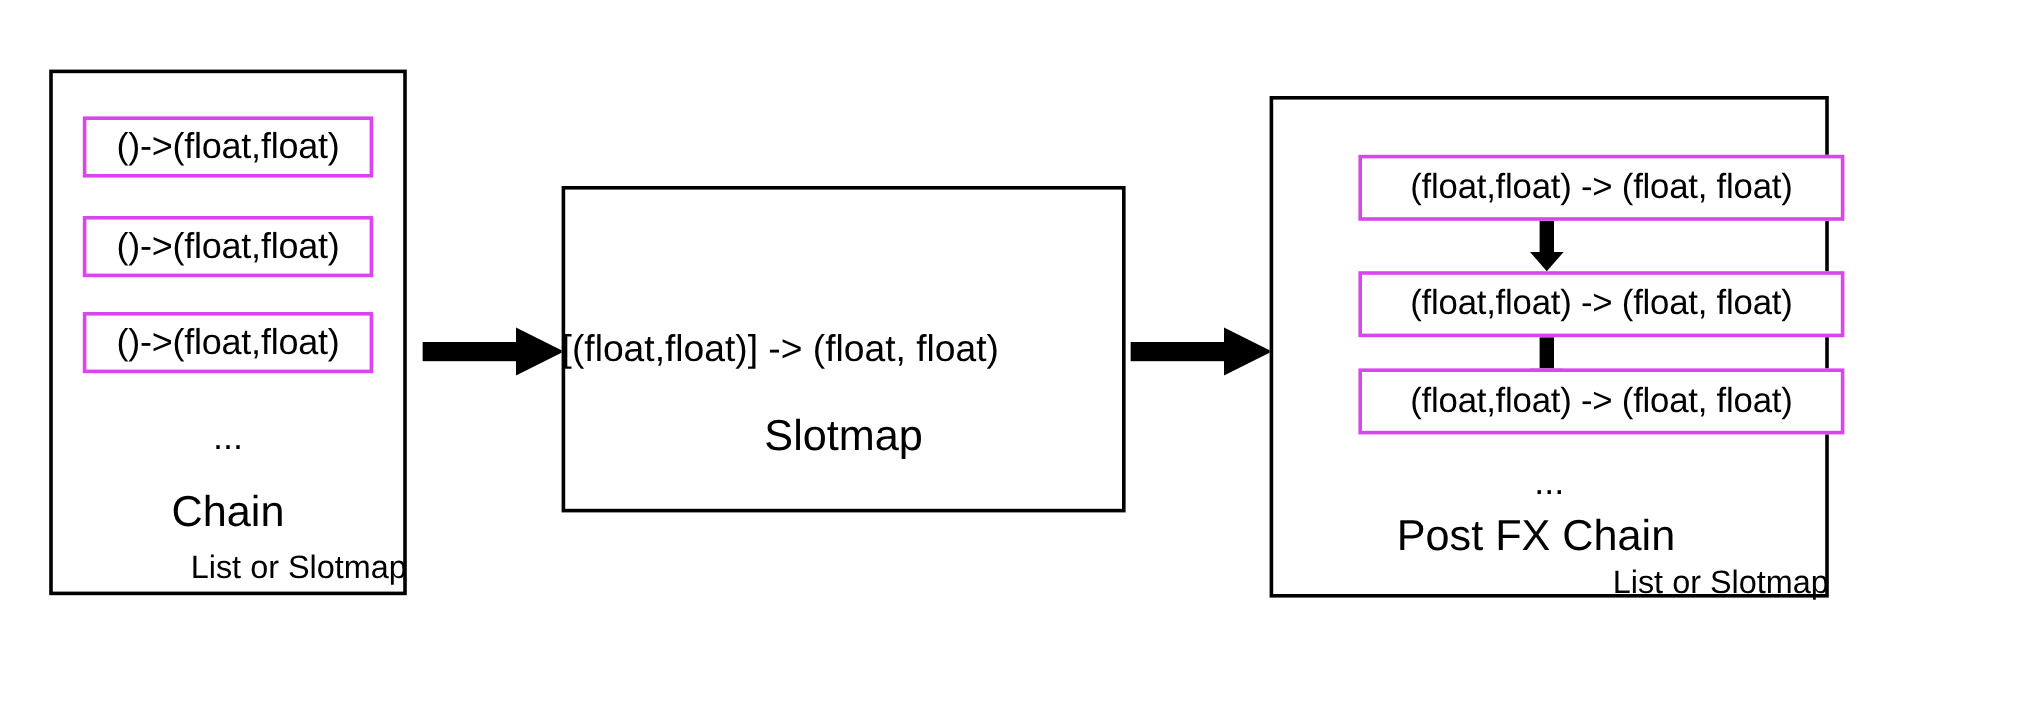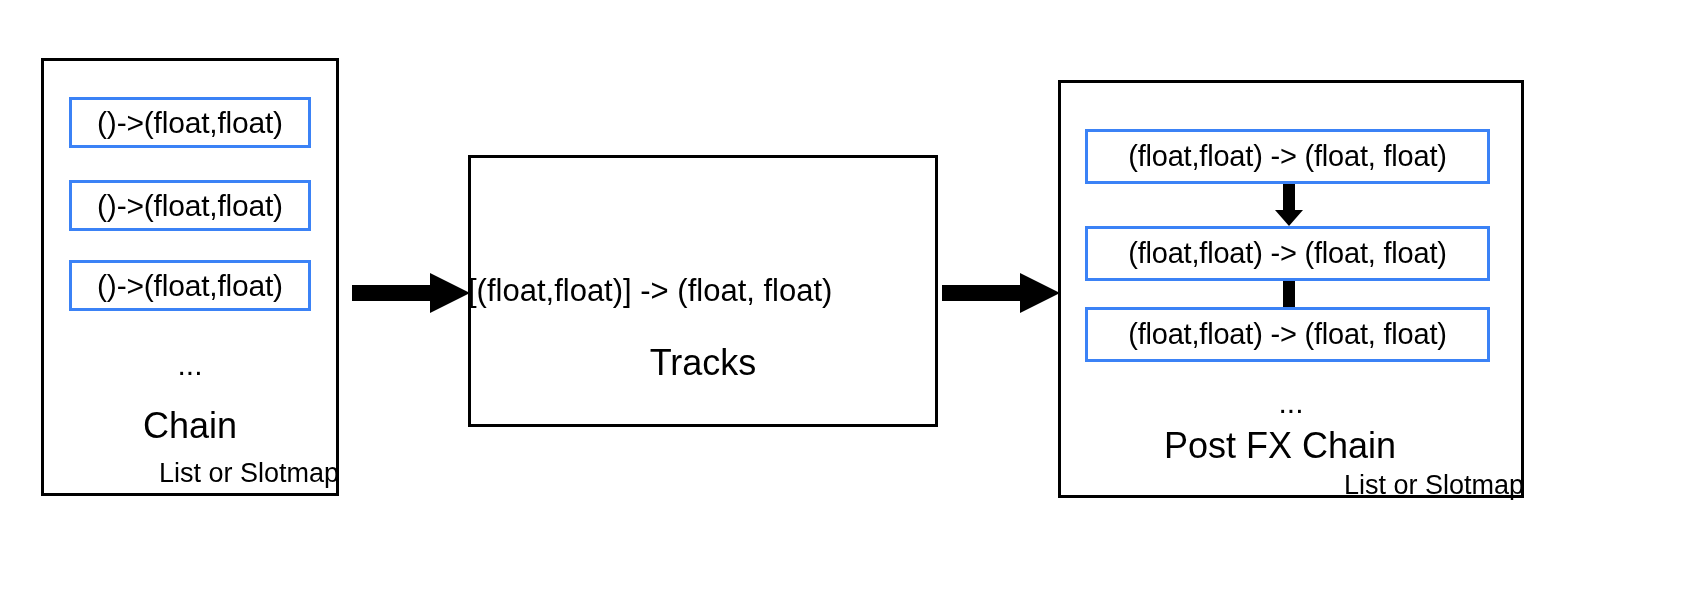--- a/index.html
+++ b/index.html
@@ -28,38 +28,39 @@
     position: absolute;
     box-sizing: border-box;
     border: 3px solid #000000;
     background: #ffffff;
   }
 
   
   .item-box {
     position: absolute;
     box-sizing: border-box;
-    border: 3px solid #3b82f6;
+    border: 3px solid #d946ef;
     background: #ffffff;
     display: flex;
     align-items: center;
     justify-content: center;
     white-space: nowrap;
   }
 
   
   .sig-text {
     font-size: 30px;
     line-height: 1;
     letter-spacing: -0.2px;
   }
   .sig-text-wide {
     font-size: 29px;
     line-height: 1;
     letter-spacing: -0.2px;
+    margin-left: 47px;
   }
   .ellipsis {
     position: absolute;
     font-size: 30px;
     line-height: 1;
     text-align: center;
     white-space: nowrap;
   }
   .group-title {
     position: absolute;
@@ -127,21 +128,21 @@
   <svg class="arrow-h" style="left:352px; top:270px;" width="118" height="46" viewBox="0 0 118 46">
     <rect x="0" y="15" width="90" height="16" fill="#000000"></rect>
     <polygon points="78,3 118,23 78,43" fill="#000000"></polygon>
   </svg>
 
   <div class="group-box" style="left:468px; top:155px; width:470px; height:272px;">
   </div>
 
   <div class="center-sig" style="left:468px; top:275px; width:470px;">[(float,float)] -&gt; (float, float)</div>
 
-  <div class="center-label" style="left:468px; top:345px; width:470px;">Tracks</div>
+  <div class="center-label" style="left:468px; top:345px; width:470px;">Slotmap</div>
 
   <svg class="arrow-h" style="left:942px; top:270px;" width="118" height="46" viewBox="0 0 118 46">
     <rect x="0" y="15" width="90" height="16" fill="#000000"></rect>
     <polygon points="78,3 118,23 78,43" fill="#000000"></polygon>
   </svg>
 
   <div class="group-box" style="left:1058px; top:80px; width:466px; height:418px;">
   </div>
 
   <div class="item-box sig-text-wide" style="left:1085px; top:129px; width:405px; height:55px;">

